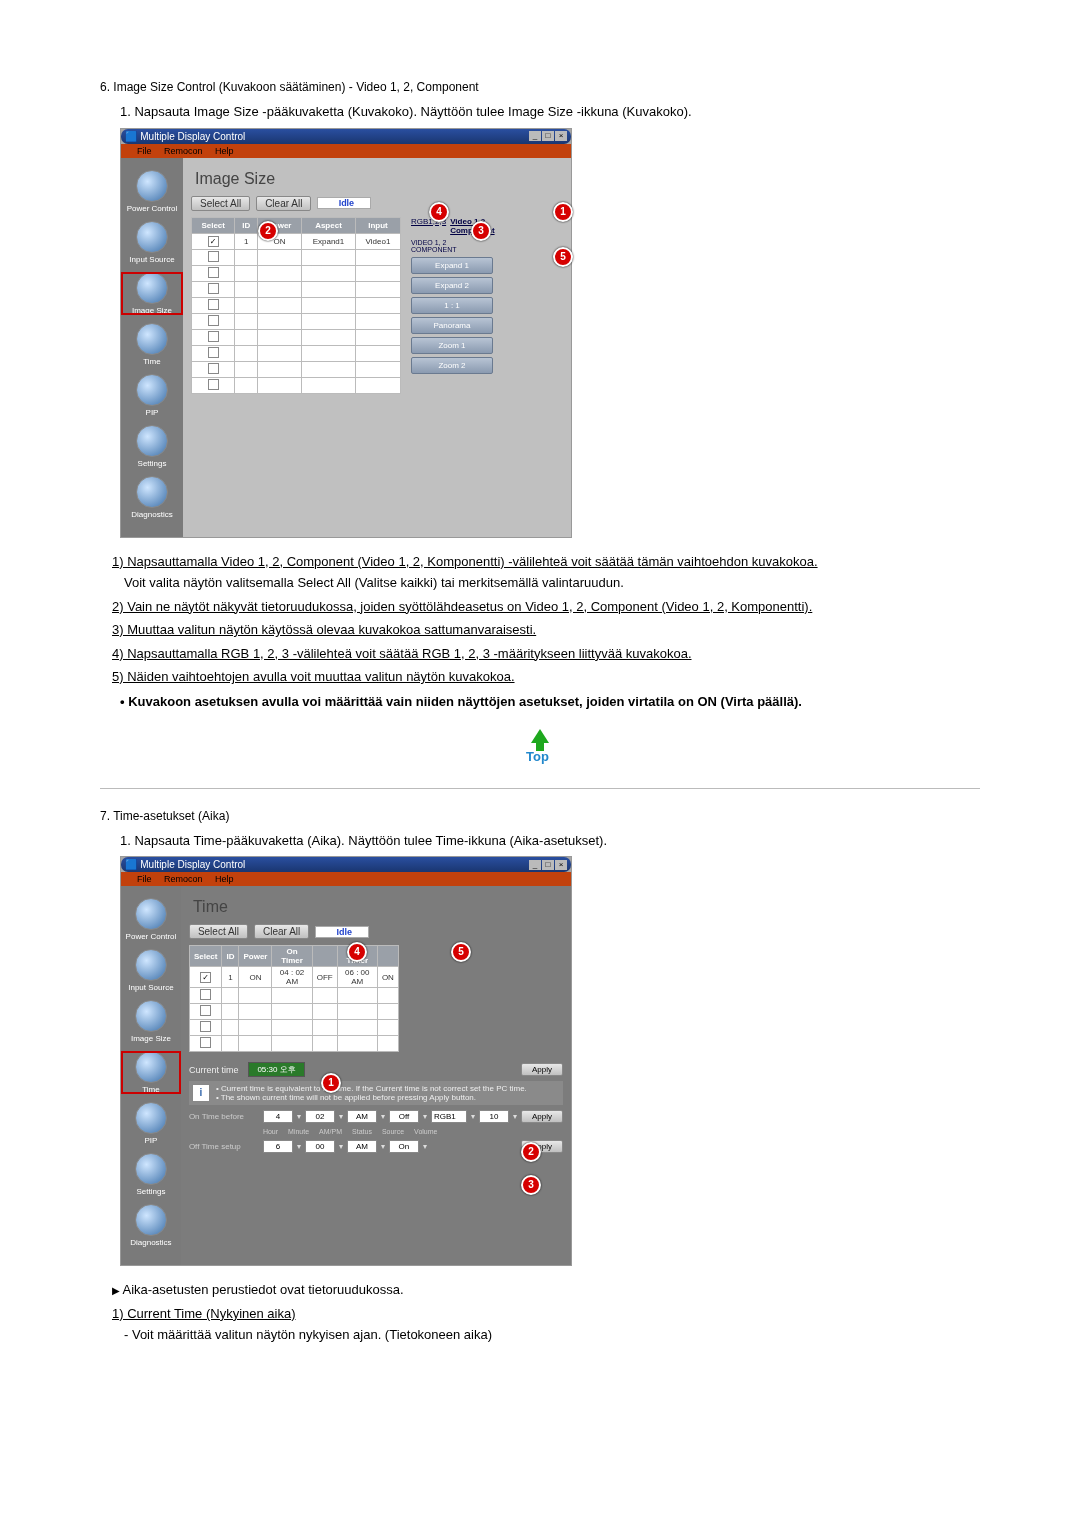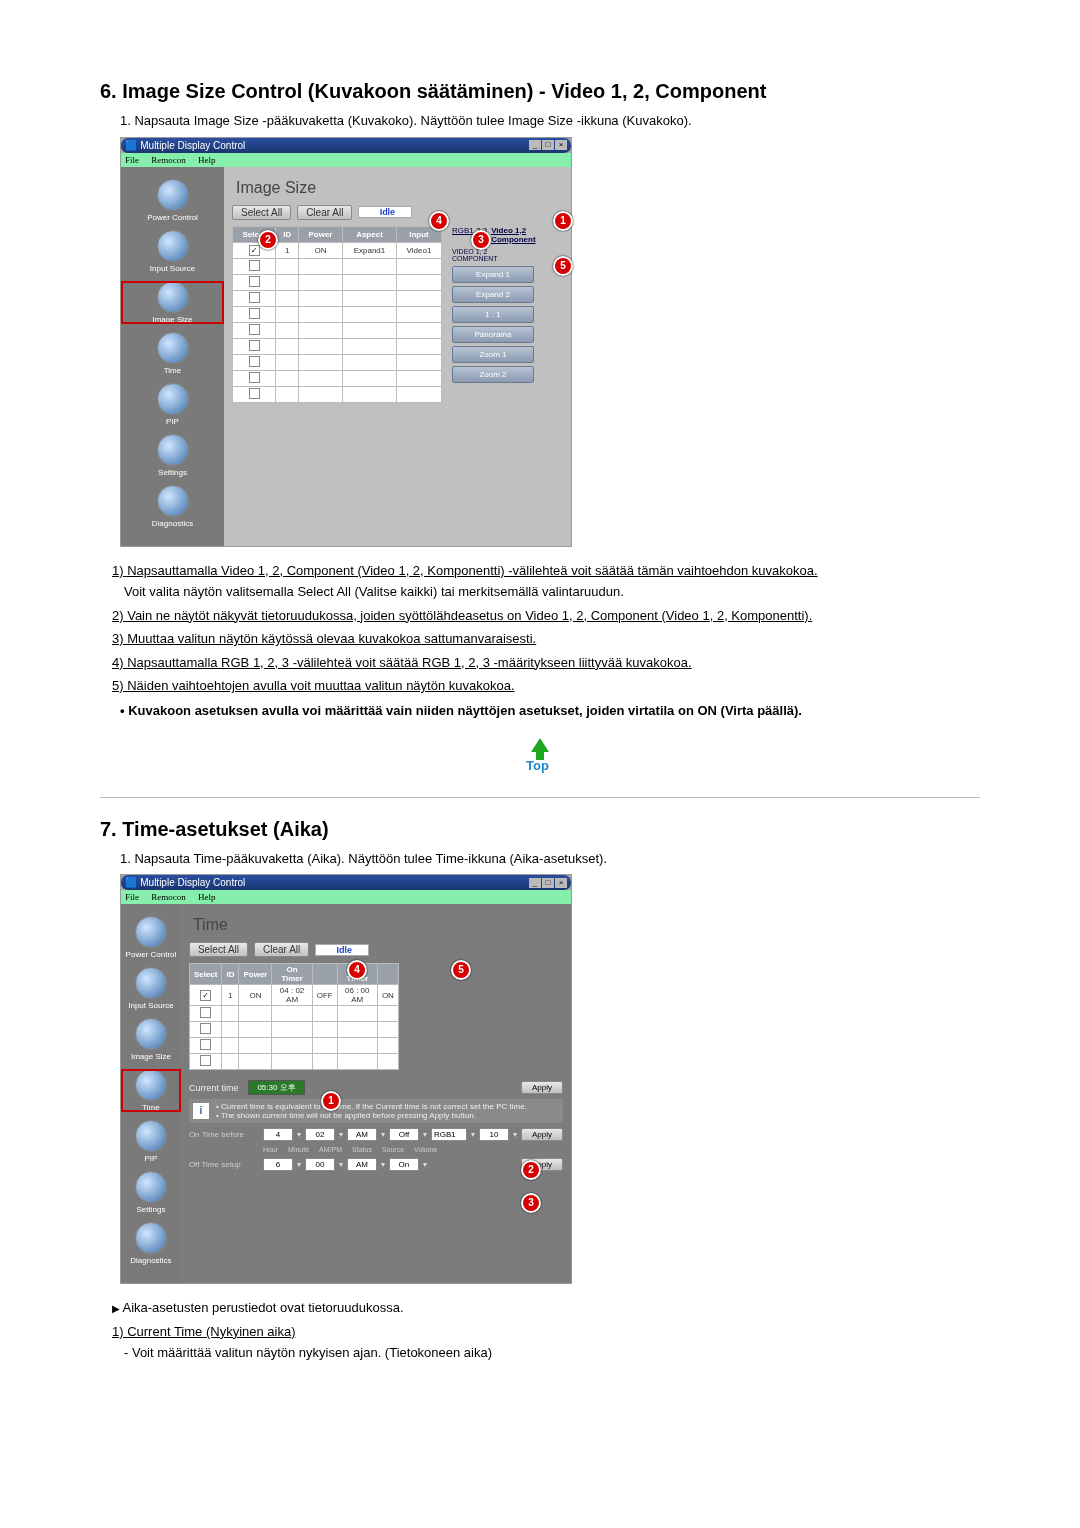--- a/index.html
+++ b/index.html
@@ -9,22 +9,22 @@
     background: #fff;
     margin: 0;
     padding: 0;
   }
   .page {
     width: 880px;
     margin: 0 auto;
     padding: 60px 100px 40px 100px;
   }
   h2.section-title {
-    font-size: 20px;
-    font-weight: bold;
+    font-size: 12px;
+    font-weight: normal;
     margin: 20px 0 8px 0;
   }
   .body-text {
     margin: 4px 0 6px 20px;
     line-height: 1.5;
   }
   .numbered {
     margin: 4px 0 2px 12px;
     line-height: 1.5;
     text-decoration: underline;
@@ -67,33 +67,32 @@
     display: flex;
     justify-content: space-between;
     align-items: center;
     border-radius: 7px;
   }
   .title-bar .win-icons { display:flex; gap:1px; }
   .title-bar .win-icon {
     width:12px; height:10px; background:#bbb; color:#000; font-size:8px; text-align:center; line-height:10px;
   }
   .menu-bar {
-    background: #86efac;
+    background: #c2410c;
     color: #000;
-    padding: 2px 4px;
+    padding: 2px 16px;
     font-size: 9px;
-    font-family: Liberation Serif, serif;
   }
   .menu-bar span { margin-right: 10px; }
 
   .app-body { display:flex; background:#a6a6a6; }
 
   
   .sidebar {
-    width: 103px;
+    width: 62px;
     background: #7a7a7a;
     padding: 4px 0 10px 0;
   }
   .sb-item {
     text-align: center;
     margin: 8px 0;
     font-size: 8px;
     color: #fff;
     position: relative;
   }

